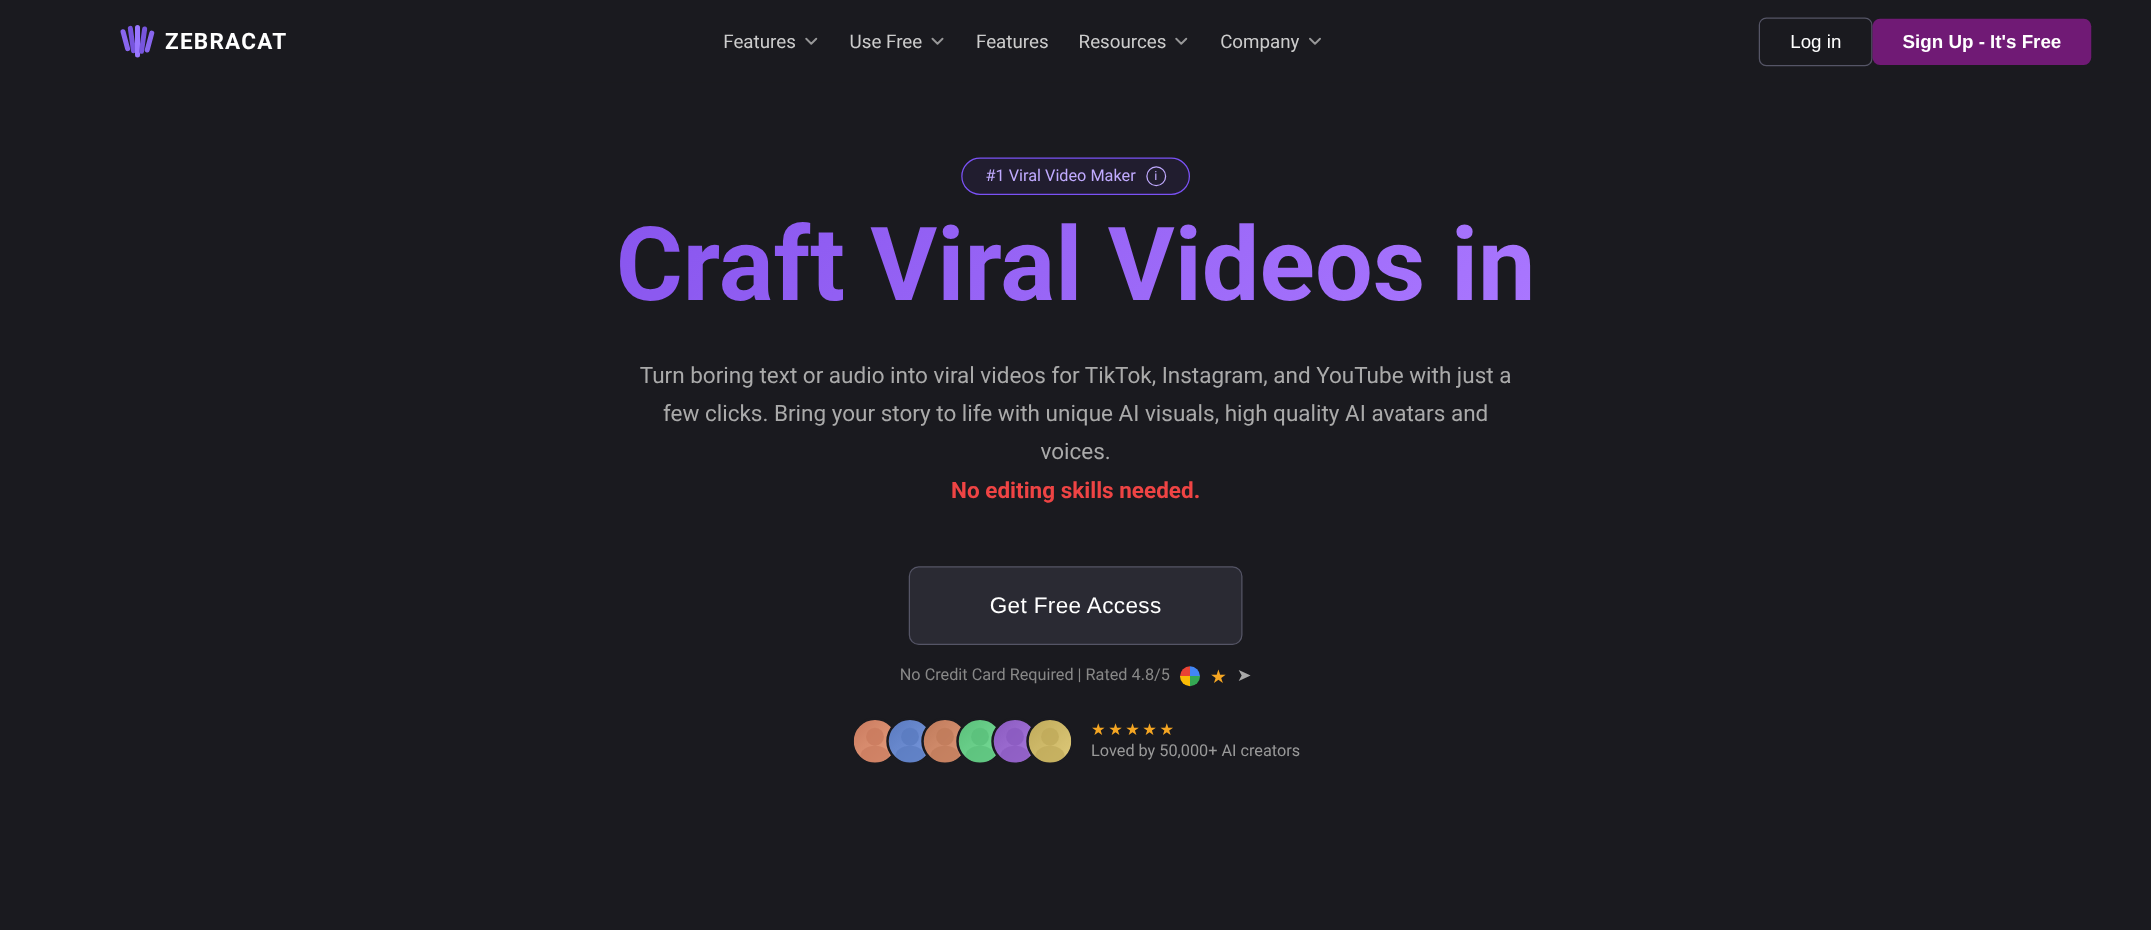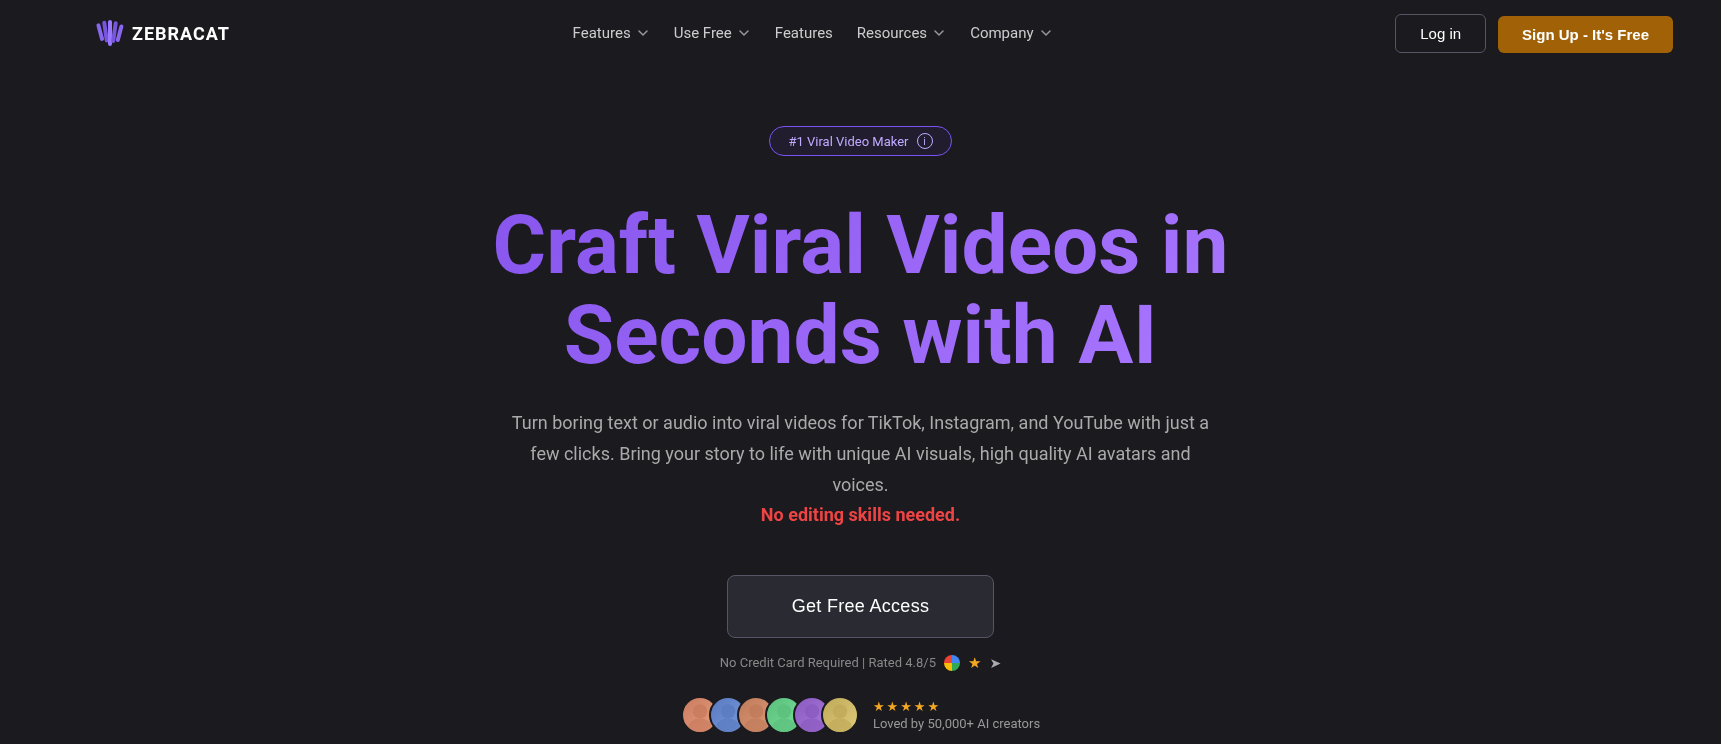--- a/index.html
+++ b/index.html
@@ -66,39 +66,38 @@
     }
 
     .chevron-down {
       width: 14px;
       height: 14px;
       opacity: 0.7;
     }
 
     .navbar-right {
       display: flex;
-      align-items: flex-end;
-      gap: 12px;
+      align-items: center;
     }
 
     .btn-login {
       padding: 10px 24px;
       border: 1.5px solid #555566;
       border-radius: 6px;
       background: transparent;
       color: #ffffff;
       font-size: 15px;
       cursor: pointer;
       font-weight: 500;
     }
 
     .btn-signup {
       padding: 10px 24px;
       border-radius: 6px;
-      background: #a16207;
+      background: #701a75;
       color: #ffffff;
       font-size: 15px;
       cursor: pointer;
       font-weight: 600;
       border: none;
     }
 
     
     .hero {
       display: flex;
@@ -112,21 +111,21 @@
     .badge {
       display: inline-flex;
       align-items: center;
       gap: 8px;
       border: 1.5px solid #7b52f6;
       border-radius: 20px;
       padding: 6px 18px;
       font-size: 13px;
       color: #c0aaff;
       background: rgba(123, 82, 246, 0.08);
-      margin-bottom: 44px;
+      margin-bottom: 12px;
     }
 
     .badge-info-icon {
       width: 16px;
       height: 16px;
       border: 1.5px solid #c0aaff;
       border-radius: 50%;
       display: inline-flex;
       align-items: center;
       justify-content: center;
@@ -316,21 +315,20 @@
 
 <section class="hero">
 
   <div class="badge">
     <span>#1 Viral Video Maker</span>
     <span class="badge-info-icon">i</span>
   </div>
 
   <h1 class="hero-title">
     <span>Craft Viral Videos in</span><br>
-    <span>Seconds with AI</span>
   </h1>
 
   <p class="hero-subtitle">
     <span>Turn boring text or audio into viral videos for TikTok, Instagram, and YouTube with just a few clicks. Bring your story to life with unique AI visuals, high quality AI avatars and voices.</span><br>
     <strong>No editing skills needed.</strong>
   </p>
 
   <div class="hero-cta-wrapper">
     <button class="btn-get-access">Get Free Access</button>
 

